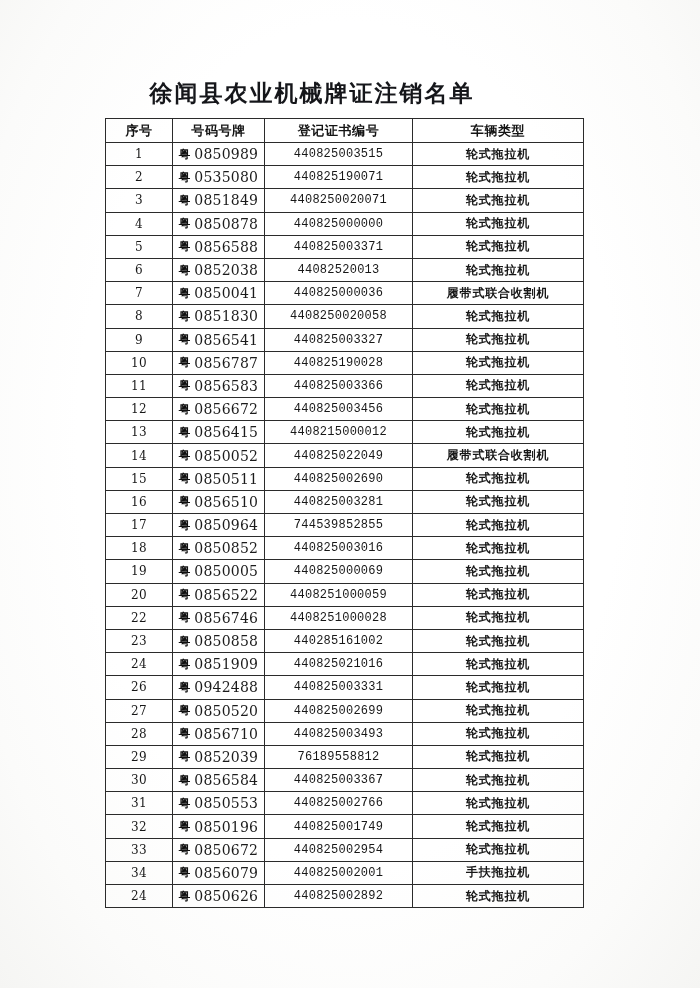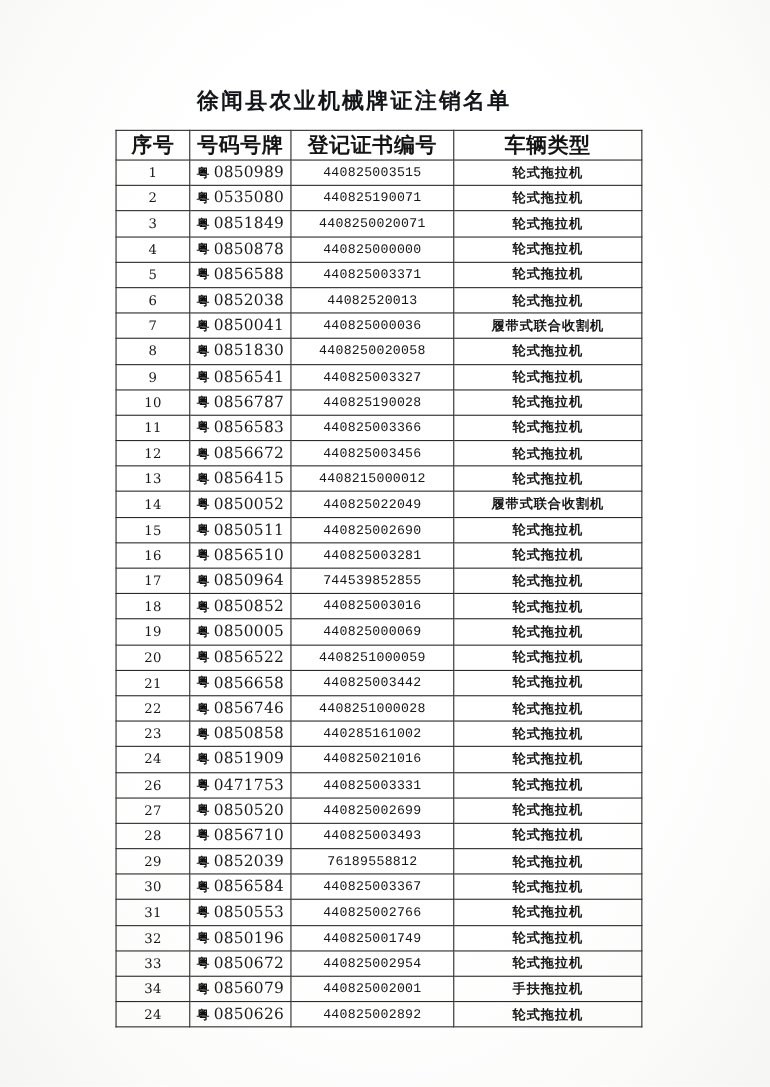--- a/index.html
+++ b/index.html
@@ -25,26 +25,25 @@
       radial-gradient(ellipse at 50% 45%, #ffffff 55%, #fbfbfa 80%, #f5f5f3 100%);
   }
 
   .page-title {
     position: absolute;
     top: 78px;
     left: 0;
     width: 624px;
     text-align: center;
     font-family: "DejaVu Serif", serif;
-    font-size: 20px;
+    font-size: 23px;
     font-weight: 700;
     letter-spacing: 2.0px;
     color: #15161a;
     white-space: nowrap;
-    margin-left: 10px;
   }
 
   .table-wrap {
     position: absolute;
     left: 105px;
     top: 118px;
     width: 478px;
   }
 
   table.list {
@@ -63,21 +62,21 @@
     border: 1px solid #2b2b2b;
     text-align: center;
     vertical-align: middle;
     padding: 0;
     background: transparent;
   }
 
   table.list th {
     height: 23px;
     font-family: Liberation Mono, monospace;
-    font-size: 19px;
+    font-size: 13px;
     font-weight: 600;
     letter-spacing: 0.6px;
     color: #141414;
   }
 
   table.list td {
     height: 22.2px;
     font-size: 12px;
     color: #171717;
   }
@@ -364,31 +363,20 @@
             <td>
               <div class="cell-plate">
                 <span class="plate-prefix">粤</span>
                 <span class="plate-number">0856522</span>
               </div>
             </td>
             <td class="cell-cert">4408251000059</td>
             <td class="cell-type">轮式拖拉机</td>
           </tr>
           <tr>
-            <td class="cell-idx">21</td>
-            <td>
-              <div class="cell-plate">
-                <span class="plate-prefix">粤</span>
-                <span class="plate-number">0856658</span>
-              </div>
-            </td>
-            <td class="cell-cert">440825003442</td>
-            <td class="cell-type">轮式拖拉机</td>
-          </tr>
-          <tr>
             <td class="cell-idx">22</td>
             <td>
               <div class="cell-plate">
                 <span class="plate-prefix">粤</span>
                 <span class="plate-number">0856746</span>
               </div>
             </td>
             <td class="cell-cert">4408251000028</td>
             <td class="cell-type">轮式拖拉机</td>
           </tr>
@@ -412,21 +400,21 @@
               </div>
             </td>
             <td class="cell-cert">440825021016</td>
             <td class="cell-type">轮式拖拉机</td>
           </tr>
           <tr>
             <td class="cell-idx">26</td>
             <td>
               <div class="cell-plate">
                 <span class="plate-prefix">粤</span>
-                <span class="plate-number">0471753</span>
+                <span class="plate-number">0942488</span>
               </div>
             </td>
             <td class="cell-cert">440825003331</td>
             <td class="cell-type">轮式拖拉机</td>
           </tr>
           <tr>
             <td class="cell-idx">27</td>
             <td>
               <div class="cell-plate">
                 <span class="plate-prefix">粤</span>

